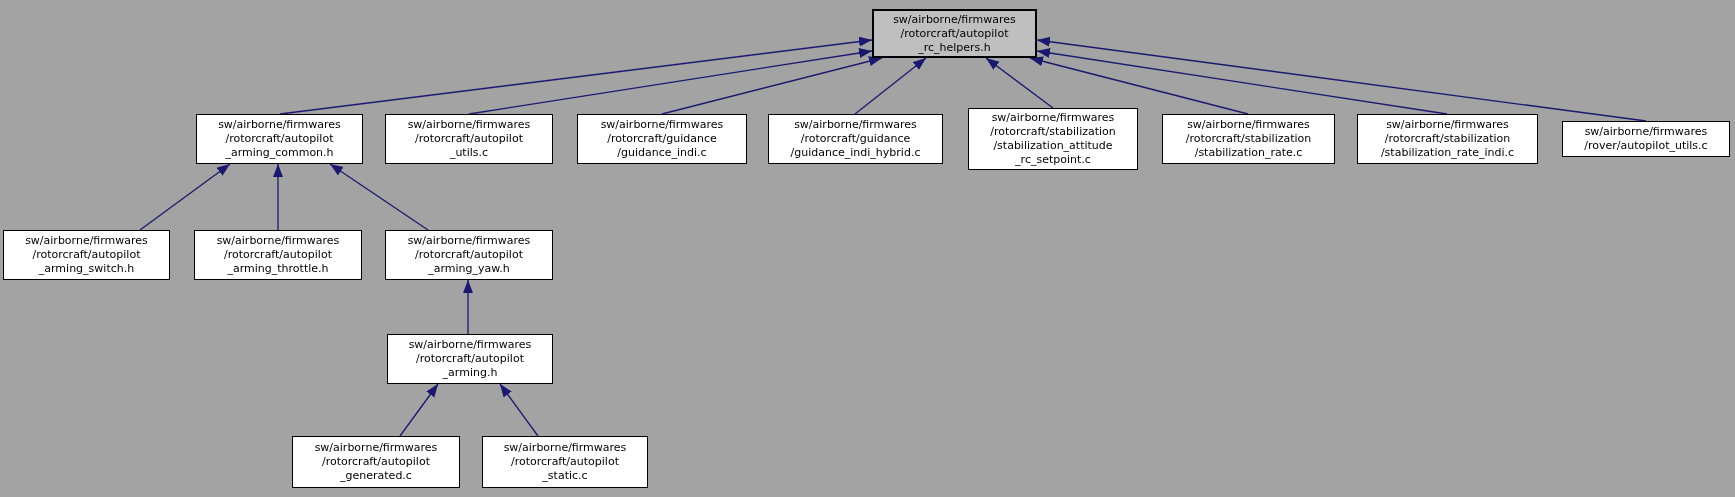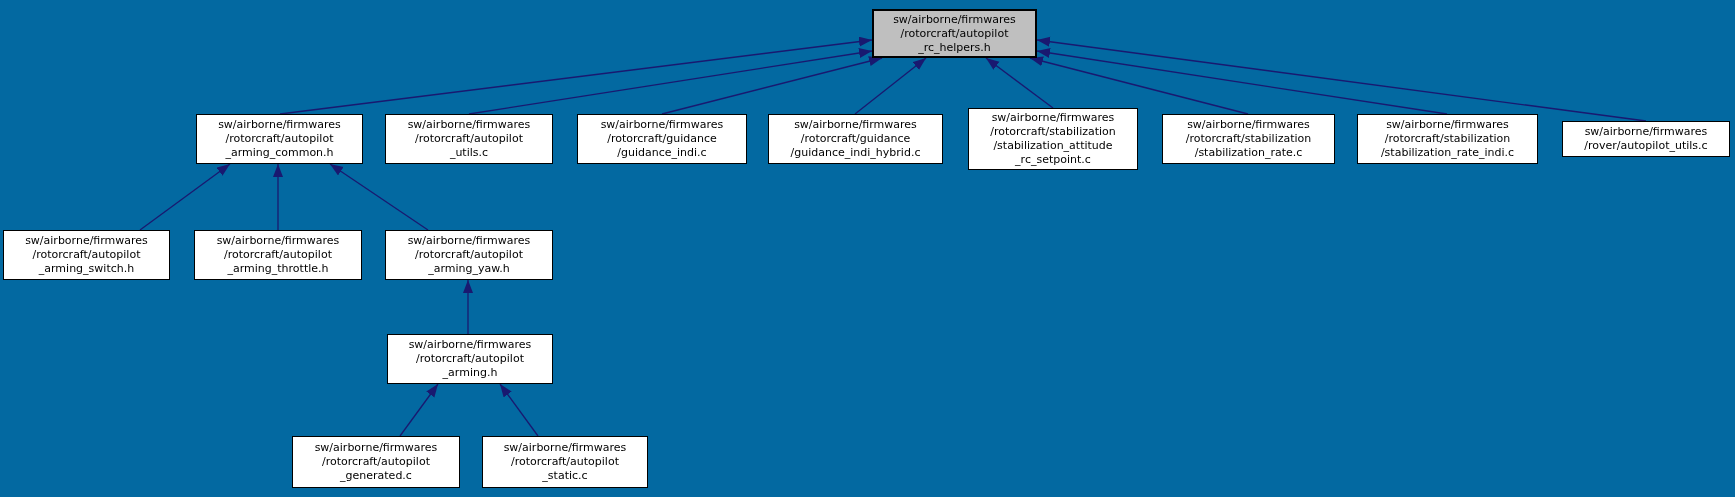--- a/index.html
+++ b/index.html
@@ -5,21 +5,21 @@
   html, body {
     margin: 0;
     padding: 0;
     background: #ffffff;
     font-family: "DejaVu Sans", "Liberation Sans", sans-serif;
   }
   .canvas {
     position: relative;
     width: 1735px;
     height: 497px;
-    background: #0369a1;
+    background: #a3a3a3;
     overflow: hidden;
   }
   .edge-layer {
     position: absolute;
     left: 0; top: 0;
     width: 1735px;
     height: 497px;
     pointer-events: none;
   }
   .node-layer {

